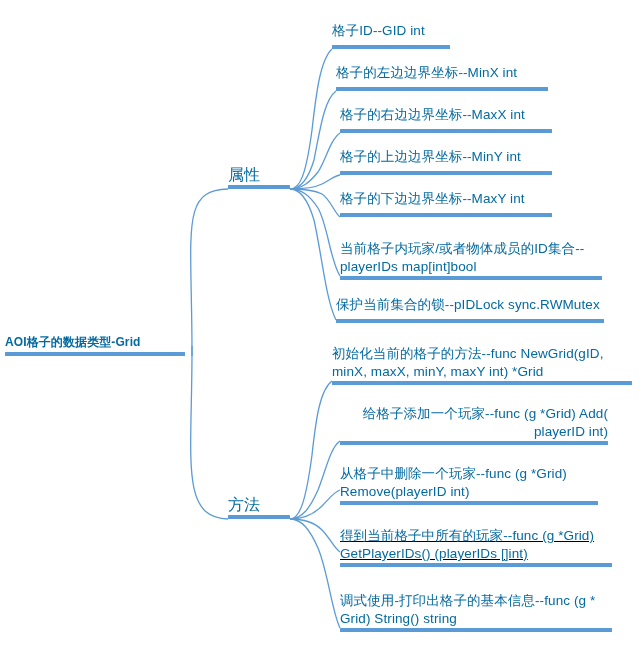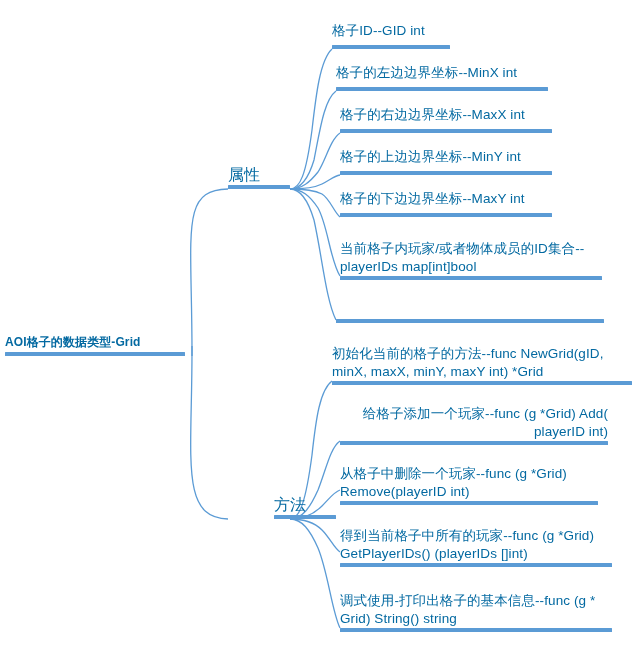--- a/index.html
+++ b/index.html
@@ -97,21 +97,21 @@
   <div class="node root-node" style="left:5px; top:333px; width:180px; height:23px;">
     <span class="node-text">AOI格子的数据类型-Grid</span>
     <span class="node-bar" style="width:180px;"></span>
   </div>
 
   <div class="node branch-node" style="left:228px; top:166px; width:62px; height:23px;">
     <span class="node-text">属性</span>
     <span class="node-bar" style="width:62px;"></span>
   </div>
 
-  <div class="node branch-node" style="left:228px; top:496px; width:62px; height:23px;margin-left:46px;">
+  <div class="node branch-node" style="left:228px; top:496px; width:62px; height:23px;">
     <span class="node-text">方法</span>
     <span class="node-bar" style="width:62px;"></span>
   </div>
 
   <div class="node leaf-node" style="left:332px; top:22px; width:118px; height:27px;">
     <span class="node-text">格子ID--GID int</span>
     <span class="node-bar" style="width:118px;"></span>
   </div>
 
   <div class="node leaf-node" style="left:336px; top:64px; width:212px; height:27px;">
@@ -134,20 +134,21 @@
     <span class="node-bar" style="width:212px;"></span>
   </div>
 
   <div class="node leaf-node" style="left:340px; top:240px; width:262px; height:40px;">
     <span class="node-text">当前格子内玩家/或者物体成员的ID集合--
 playerIDs map[int]bool</span>
     <span class="node-bar" style="width:262px;"></span>
   </div>
 
   <div class="node leaf-node" style="left:336px; top:296px; width:268px; height:27px;">
+    <span class="node-text">保护当前集合的锁--pIDLock sync.RWMutex</span>
     <span class="node-bar" style="width:268px;"></span>
   </div>
 
   <div class="node leaf-node" style="left:332px; top:345px; width:300px; height:40px;">
     <span class="node-text">初始化当前的格子的方法--func NewGrid(gID,
 minX, maxX, minY, maxY int) *Grid</span>
     <span class="node-bar" style="width:300px;"></span>
   </div>
 
   <div class="node leaf-node" style="left:340px; top:405px; width:268px; height:40px;text-align:right;">
@@ -155,21 +156,21 @@
 playerID int)</span>
     <span class="node-bar" style="width:268px;"></span>
   </div>
 
   <div class="node leaf-node" style="left:340px; top:465px; width:258px; height:40px;">
     <span class="node-text">从格子中删除一个玩家--func (g *Grid)
 Remove(playerID int)</span>
     <span class="node-bar" style="width:258px;"></span>
   </div>
 
-  <div class="node leaf-node" style="left:340px; top:527px; width:272px; height:40px;">
+  <div class="node leaf-node" style="left:340px; top:527px; width:272px; height:40px;text-decoration:underline;">
     <span class="node-text">得到当前格子中所有的玩家--func (g *Grid)
 GetPlayerIDs() (playerIDs []int)</span>
     <span class="node-bar" style="width:272px;"></span>
   </div>
 
   <div class="node leaf-node" style="left:340px; top:592px; width:272px; height:40px;">
     <span class="node-text">调式使用-打印出格子的基本信息--func (g *
 Grid) String() string</span>
     <span class="node-bar" style="width:272px;"></span>
   </div>

